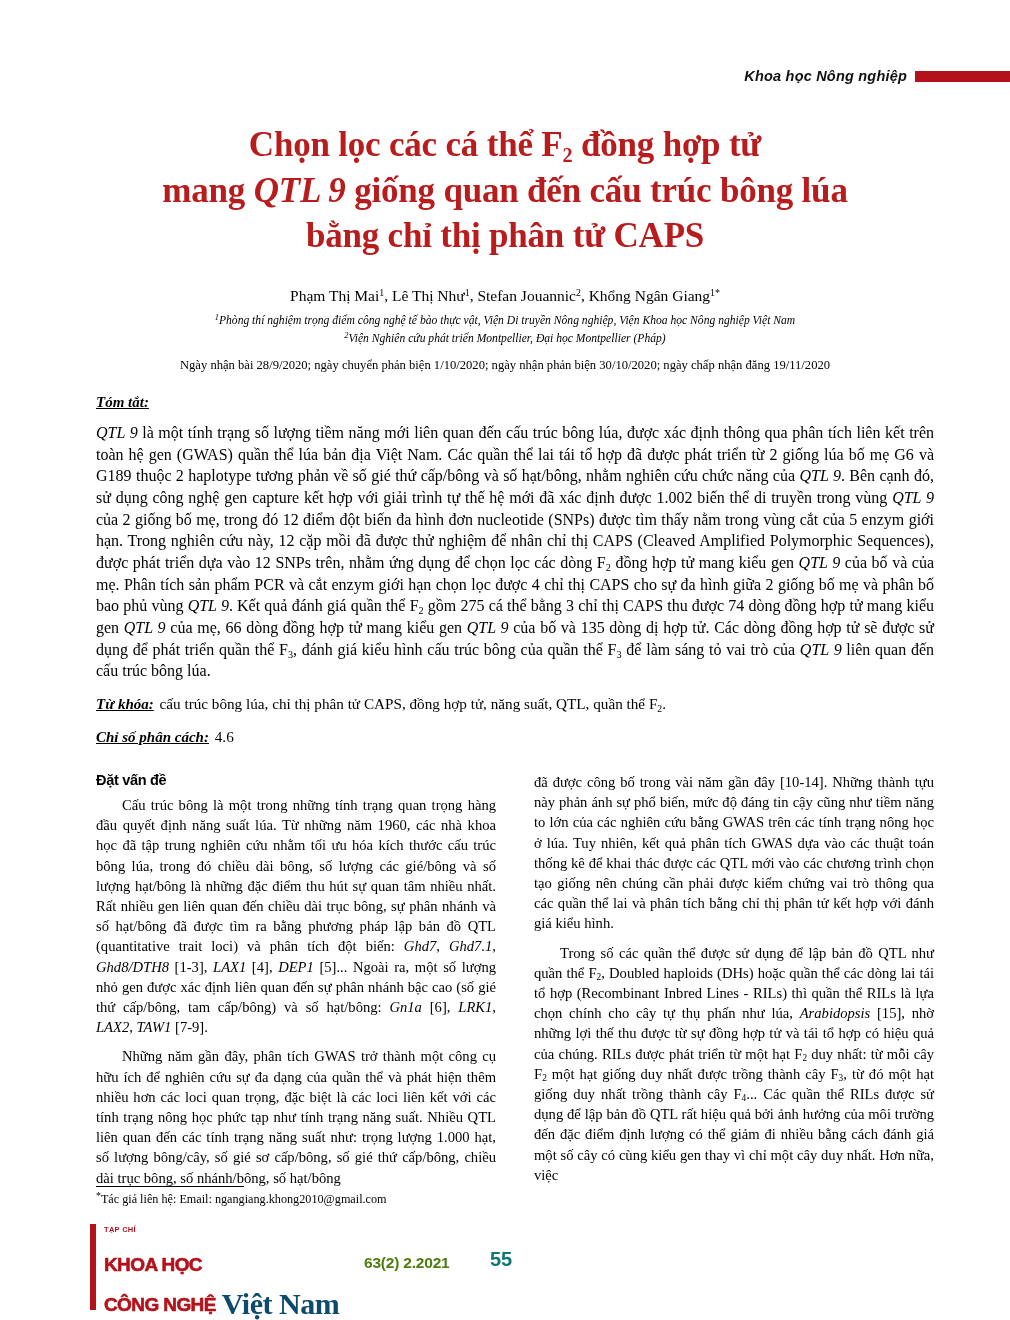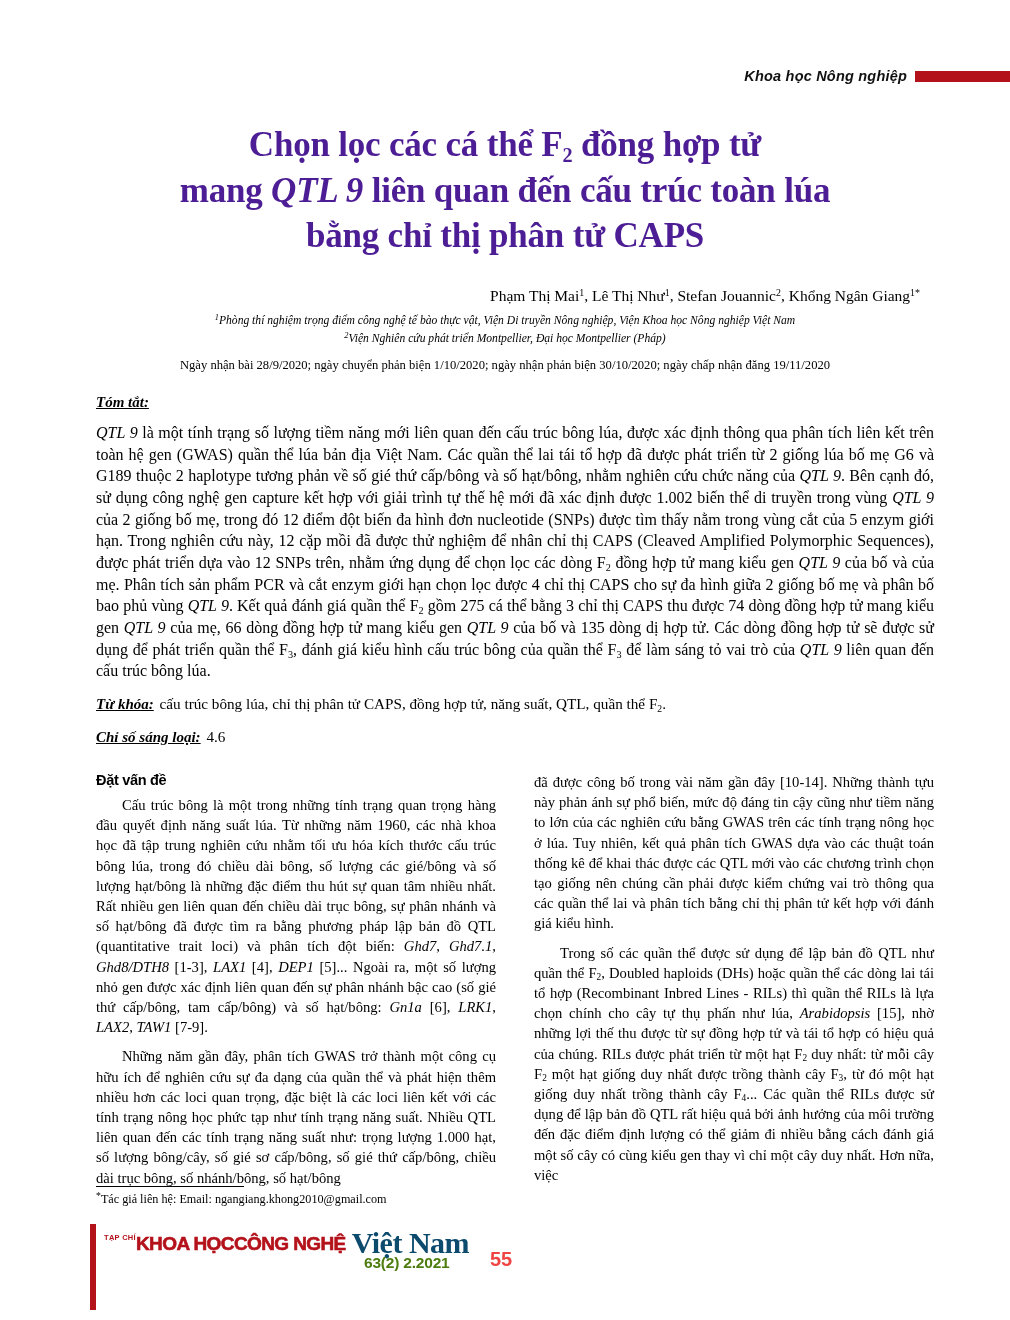--- a/index.html
+++ b/index.html
@@ -52,37 +52,37 @@
     left: 90px;
     width: 830px;
     text-align: center;
   }
   .title-line {
     font-family: "Liberation Serif", serif;
     font-weight: bold;
     font-size: 35px;
     line-height: 1.30;
     letter-spacing: -0.2px;
-    color: #4c1d95;
+    color: #b91c1c;
     white-space: nowrap;
   }
   .title-line .ital { font-style: italic; }
   sub.tsub {
     font-size: 0.58em;
     vertical-align: -0.28em;
     line-height: 0;
   }
 
   
   .authors {
     position: absolute;
     top: 286px;
     left: 90px;
     width: 830px;
-    text-align: right;
+    text-align: center;
     font-size: 15.5px;
     line-height: 1.35;
   }
   .authors sup { font-size: 0.64em; vertical-align: 0.5em; line-height: 0; }
 
   .affils {
     position: absolute;
     top: 312px;
     left: 70px;
     width: 870px;
@@ -207,22 +207,23 @@
   .masthead {
     position: absolute;
     left: 14px;
     top: 2px;
     display: flex;
     align-items: flex-end;
     gap: 6px;
   }
   .mh-stack {
     display: flex;
-    flex-direction: row;
+    flex-direction: column;
     line-height: 1;
+    gap: 20px;
   }
   .mh-tapchi {
     font-family: "Liberation Sans", sans-serif;
     font-weight: bold;
     font-size: 7.5px;
     color: #b4121b;
     letter-spacing: 0.3px;
     margin-bottom: 1px;
   }
   .mh-l1, .mh-l2 {
@@ -254,39 +255,39 @@
     letter-spacing: -0.2px;
     color: #4d7c0f;
   }
   .pageno {
     position: absolute;
     left: 400px;
     top: 24px;
     font-family: "Liberation Sans", sans-serif;
     font-weight: bold;
     font-size: 20px;
-    color: #ef4444;
+    color: #0f766e;
   }
 </style>
 </head>
 <body>
 
 <div class="page">
 
   <div class="runhead">
     <span class="runhead-text">Khoa học Nông nghiệp</span>
     <span class="runhead-bar"></span>
   </div>
 
   <div class="title-block">
     <div class="title-line">
       <span>Chọn lọc các cá thể F</span><sub class="tsub">2</sub><span> đồng hợp tử</span>
     </div>
     <div class="title-line">
-      <span>mang </span><span class="ital">QTL 9</span><span> liên quan đến cấu trúc toàn lúa</span>
+      <span>mang </span><span class="ital">QTL 9</span><span> giống quan đến cấu trúc bông lúa</span>
     </div>
     <div class="title-line">bằng chỉ thị phân tử CAPS</div>
   </div>
 
   <div class="authors">
     <span>Phạm Thị Mai</span><sup>1</sup>, <span>Lê Thị Như</span><sup>1</sup>, <span>Stefan Jouannic</span><sup>2</sup>, <span>Khổng Ngân Giang</span><sup>1*</sup>
   </div>
 
   <div class="affils">
     <div><sup>1</sup><span>Phòng thí nghiệm trọng điểm công nghệ tế bào thực vật, Viện Di truyền Nông nghiệp, Viện Khoa học Nông nghiệp Việt Nam</span></div>
@@ -295,21 +296,21 @@
 
   <div class="dates">Ngày nhận bài 28/9/2020; ngày chuyển phản biện 1/10/2020; ngày nhận phản biện 30/10/2020; ngày chấp nhận đăng 19/11/2020</div>
 
   <div class="abstract-wrap">
     <div class="lbl-italic-ul">Tóm tắt:</div>
 
     <div class="abstract-body"><span class="ital">QTL 9</span><span> là một tính trạng số lượng tiềm năng mới liên quan đến cấu trúc bông lúa, được xác định thông qua phân tích liên kết trên toàn hệ gen (GWAS) quần thể lúa bản địa Việt Nam. Các quần thể lai tái tổ hợp đã được phát triển từ 2 giống lúa bố mẹ G6 và G189 thuộc 2 haplotype tương phản về số gié thứ cấp/bông và số hạt/bông, nhằm nghiên cứu chức năng của </span><span class="ital">QTL 9</span><span>. Bên cạnh đó, sử dụng công nghệ gen capture kết hợp với giải trình tự thế hệ mới đã xác định được 1.002 biến thể di truyền trong vùng </span><span class="ital">QTL 9</span><span> của 2 giống bố mẹ, trong đó 12 điểm đột biến đa hình đơn nucleotide (SNPs) được tìm thấy nằm trong vùng cắt của 5 enzym giới hạn. Trong nghiên cứu này, 12 cặp mồi đã được thử nghiệm để nhân chỉ thị CAPS (Cleaved Amplified Polymorphic Sequences), được phát triển dựa vào 12 SNPs trên, nhằm ứng dụng để chọn lọc các dòng F</span><sub>2</sub><span> đồng hợp tử mang kiểu gen </span><span class="ital">QTL 9</span><span> của bố và của mẹ. Phân tích sản phẩm PCR và cắt enzym giới hạn chọn lọc được 4 chỉ thị CAPS cho sự đa hình giữa 2 giống bố mẹ và phân bố bao phủ vùng </span><span class="ital">QTL 9</span><span>. Kết quả đánh giá quần thể F</span><sub>2</sub><span> gồm 275 cá thể bằng 3 chỉ thị CAPS thu được 74 dòng đồng hợp tử mang kiểu gen </span><span class="ital">QTL 9</span><span> của mẹ, 66 dòng đồng hợp tử mang kiểu gen </span><span class="ital">QTL 9</span><span> của bố và 135 dòng dị hợp tử. Các dòng đồng hợp tử sẽ được sử dụng để phát triển quần thể F</span><sub>3</sub><span>, đánh giá kiểu hình cấu trúc bông của quần thể F</span><sub>3</sub><span> để làm sáng tỏ vai trò của </span><span class="ital">QTL 9</span><span> liên quan đến cấu trúc bông lúa.</span></div>
 
     <div class="kw-line"><span class="lbl-italic-ul">Từ khóa:</span><span> cấu trúc bông lúa, chỉ thị phân tử CAPS, đồng hợp tử, năng suất, QTL, quần thể F</span><sub>2</sub><span>.</span></div>
 
-    <div class="kw-line"><span class="lbl-italic-ul">Chỉ số sáng loại:</span> <span>4.6</span></div>
+    <div class="kw-line"><span class="lbl-italic-ul">Chỉ số phân cách:</span> <span>4.6</span></div>
   </div>
 
   <div class="cols">
 
     <div class="col col-left">
       <div class="sec-head">Đặt vấn đề</div>
 
       <p class="para"><span>Cấu trúc bông là một trong những tính trạng quan trọng hàng đầu quyết định năng suất lúa. Từ những năm 1960, các nhà khoa học đã tập trung nghiên cứu nhằm tối ưu hóa kích thước cấu trúc bông lúa, trong đó chiều dài bông, số lượng các gié/bông và số lượng hạt/bông là những đặc điểm thu hút sự quan tâm nhiều nhất. Rất nhiều gen liên quan đến chiều dài trục bông, sự phân nhánh và số hạt/bông đã được tìm ra bằng phương pháp lập bản đồ QTL (quantitative trait loci) và phân tích đột biến: </span><span class="ital">Ghd7</span><span>, </span><span class="ital">Ghd7.1</span><span>, </span><span class="ital">Ghd8/DTH8</span><span> [1-3], </span><span class="ital">LAX1</span><span> [4], </span><span class="ital">DEP1</span><span> [5]... Ngoài ra, một số lượng nhỏ gen được xác định liên quan đến sự phân nhánh bậc cao (số gié thứ cấp/bông, tam cấp/bông) và số hạt/bông: </span><span class="ital">Gn1a</span><span> [6], </span><span class="ital">LRK1</span><span>, </span><span class="ital">LAX2</span><span>, </span><span class="ital">TAW1</span><span> [7-9].</span></p>
 
       <p class="para">Những năm gần đây, phân tích GWAS trở thành một công cụ hữu ích để nghiên cứu sự đa dạng của quần thể và phát hiện thêm nhiều hơn các loci quan trọng, đặc biệt là các loci liên kết với các tính trạng nông học phức tạp như tính trạng năng suất. Nhiều QTL liên quan đến các tính trạng năng suất như: trọng lượng 1.000 hạt, số lượng bông/cây, số gié sơ cấp/bông, số gié thứ cấp/bông, chiều dài trục bông, số nhánh/bông, số hạt/bông</p>

